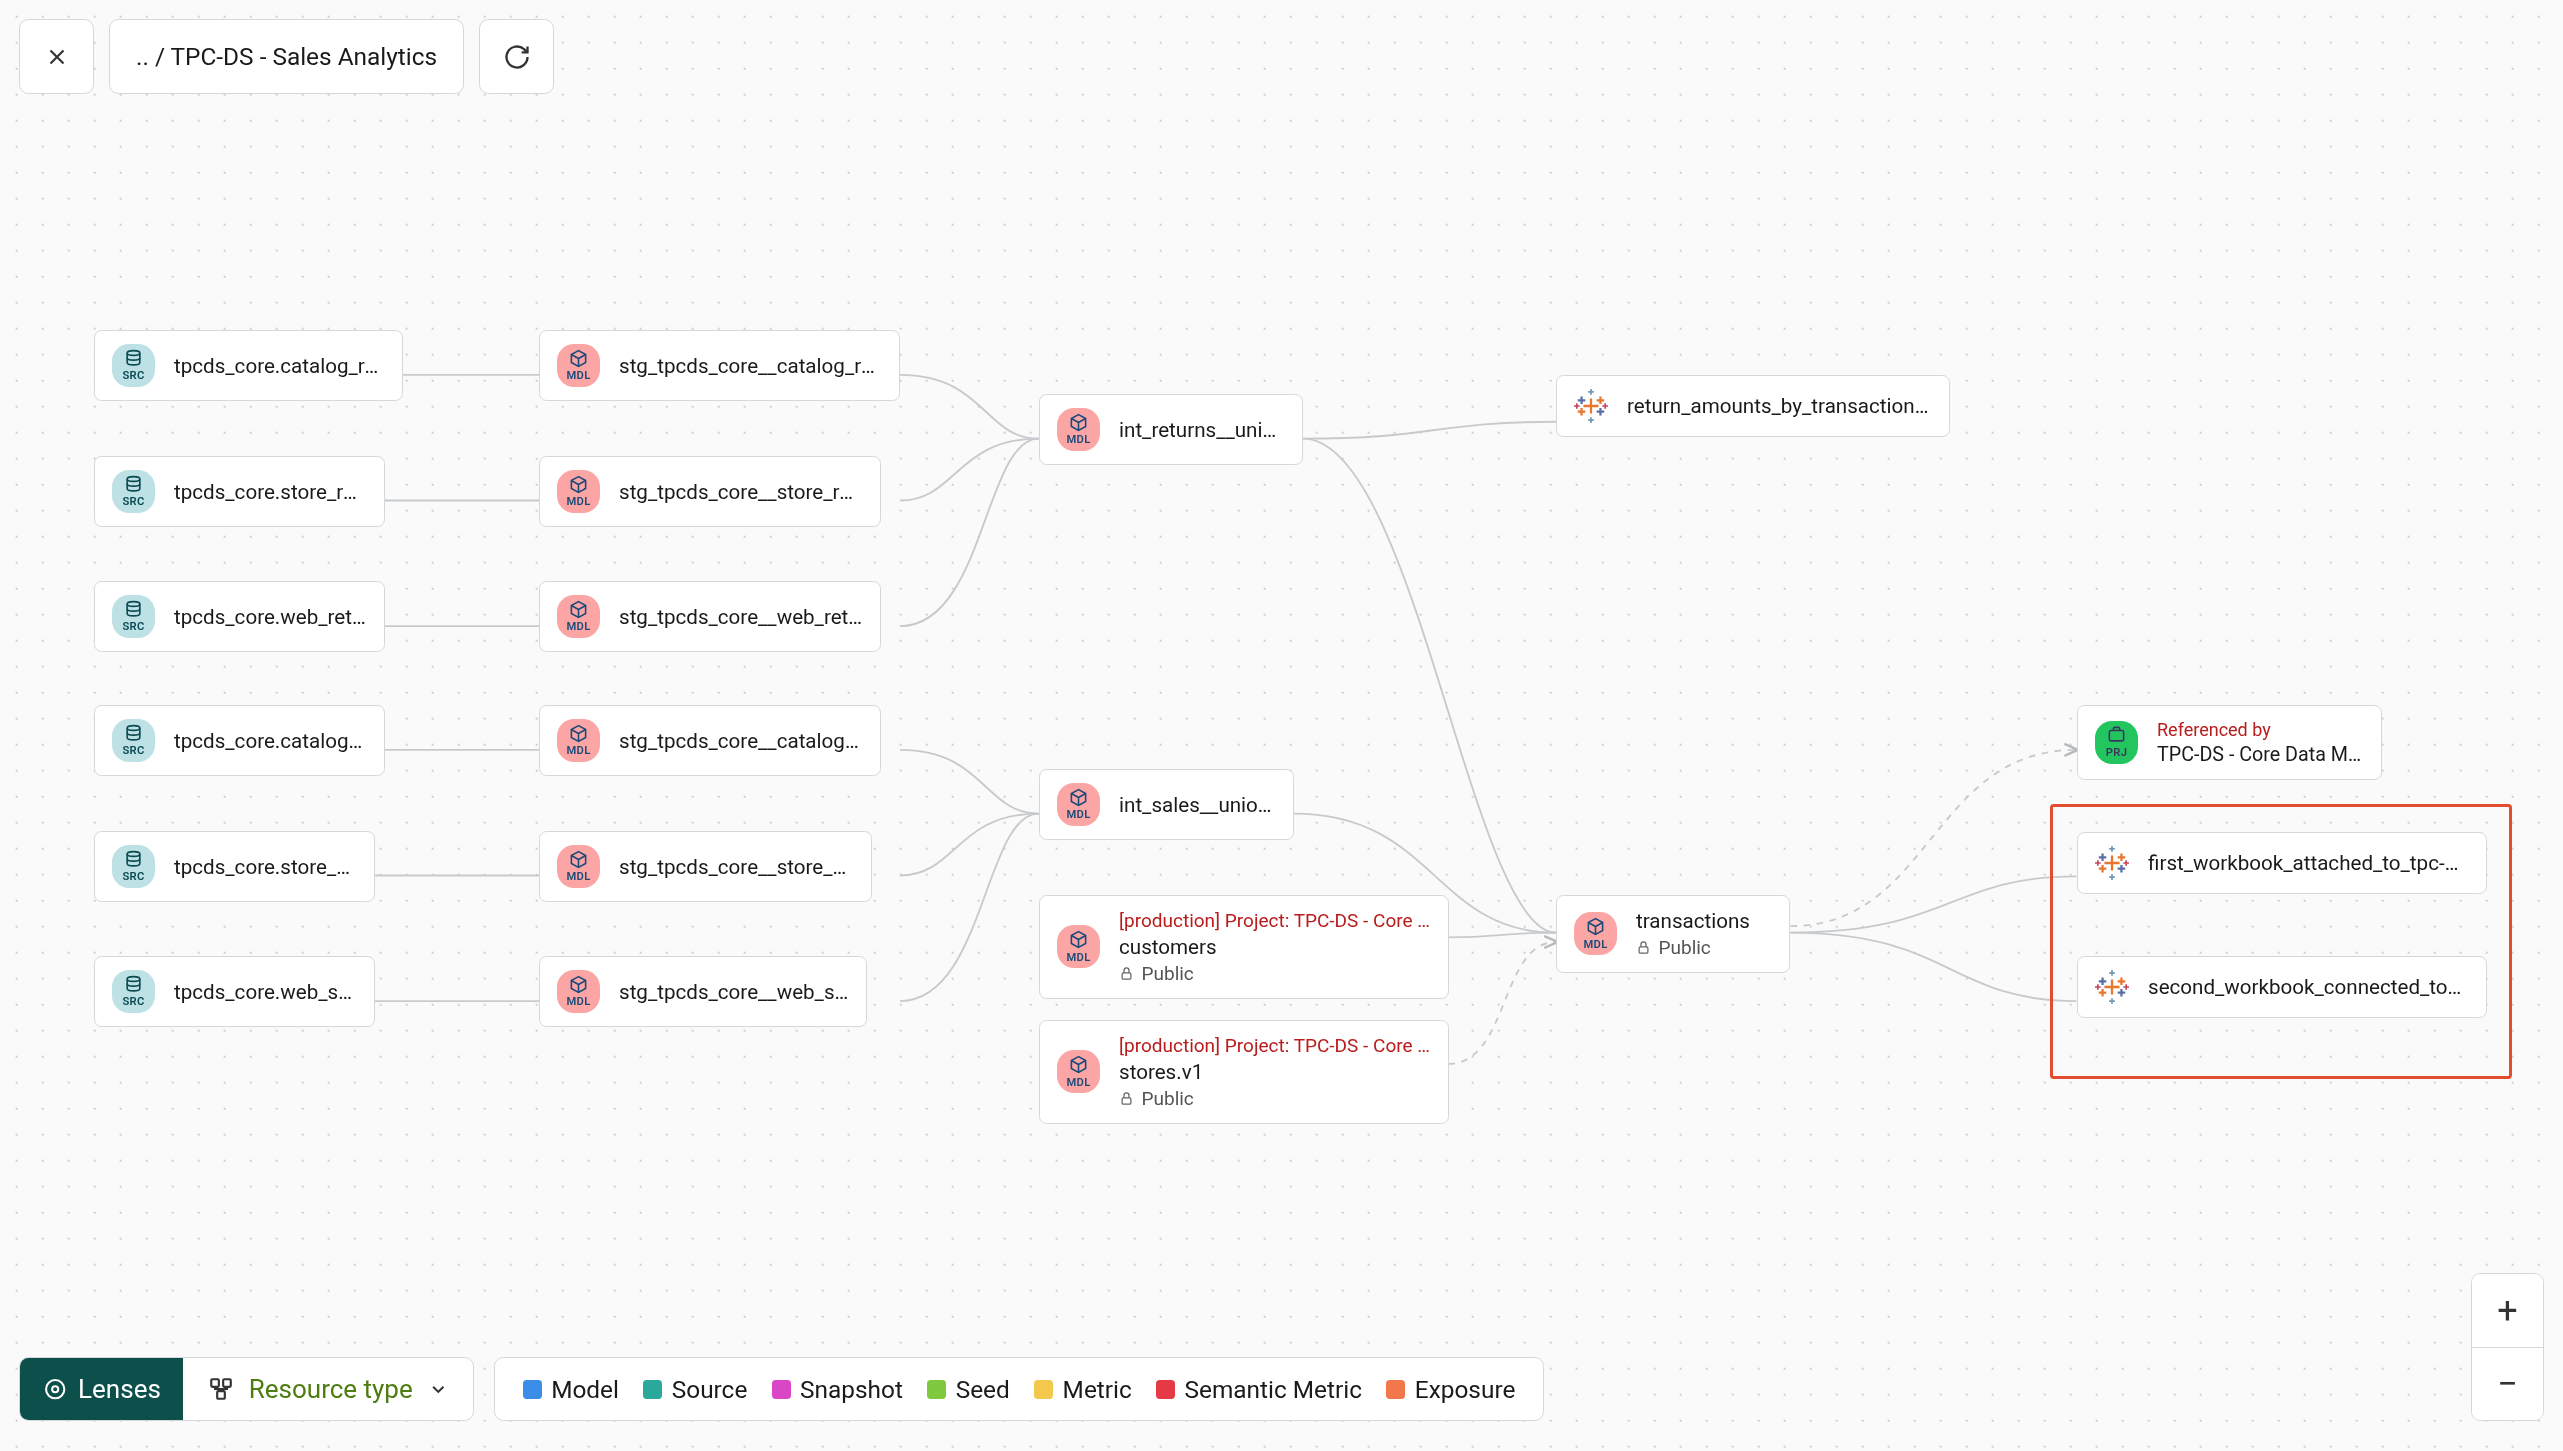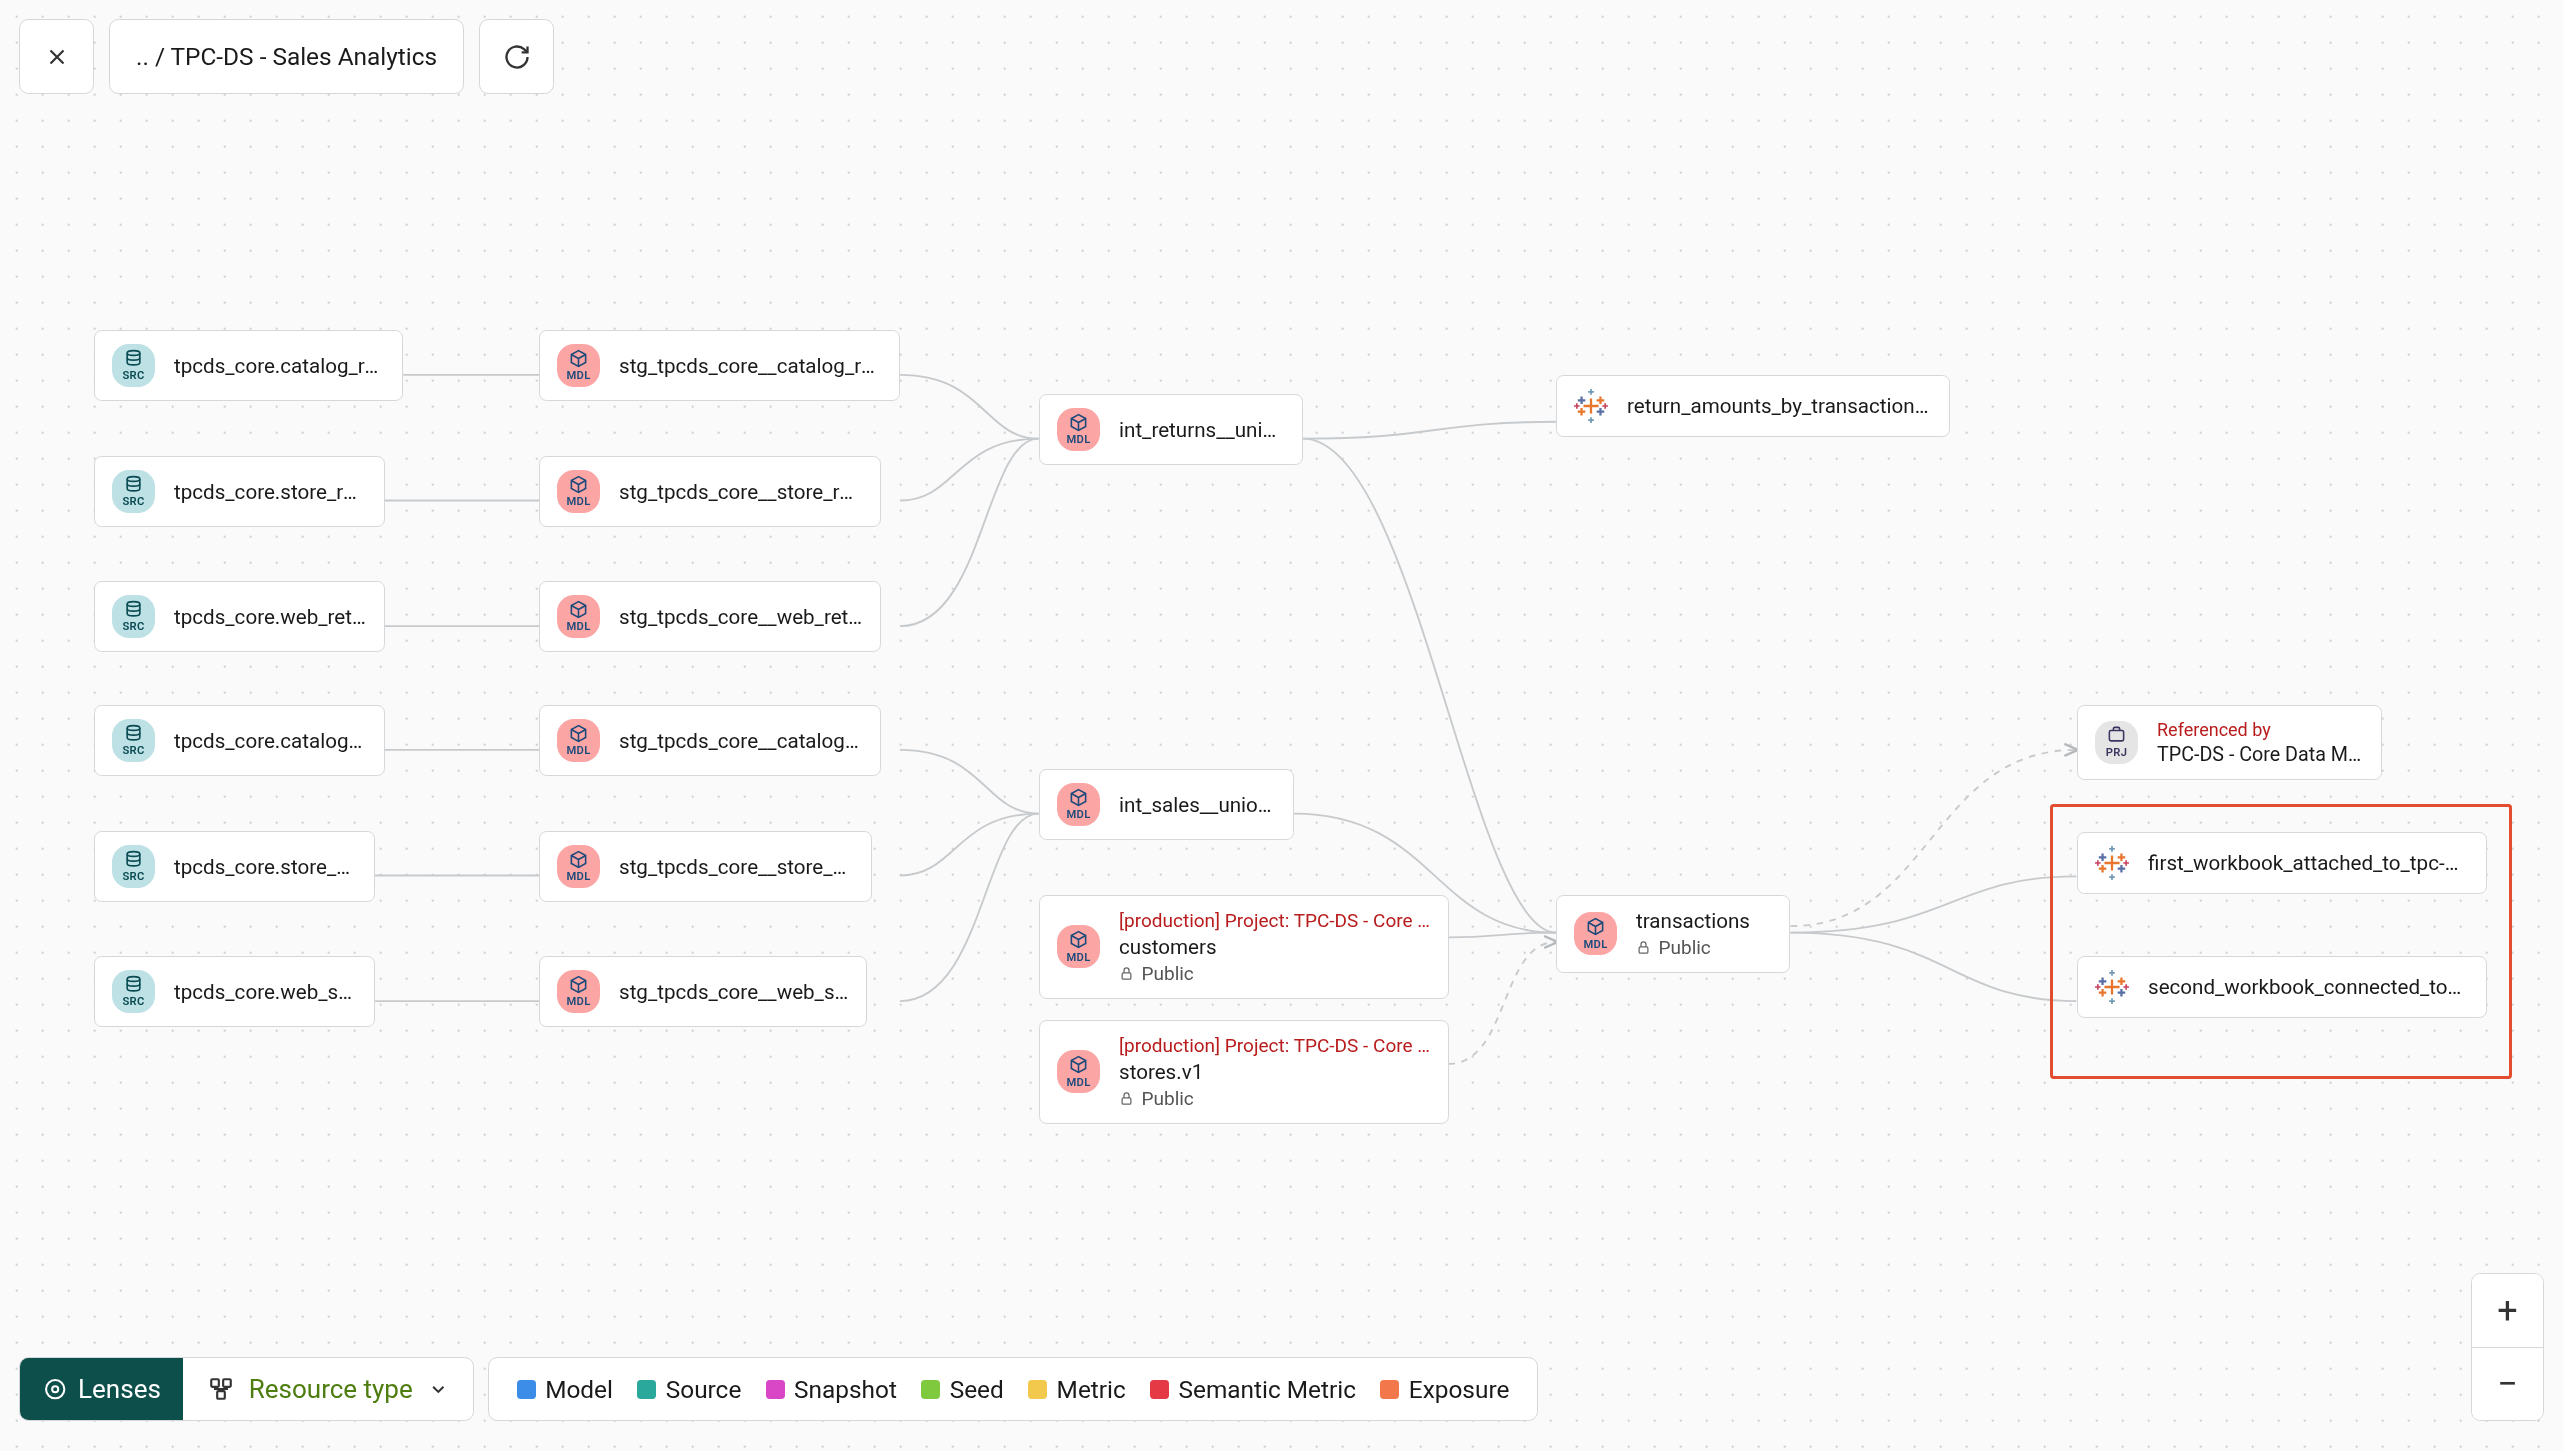--- a/index.html
+++ b/index.html
@@ -118,21 +118,21 @@
   gap: 1.9px;
 }
 .node-badge svg { width: 19px; height: 19px; }
 .node-badge-label {
   font-size: 11.2px;
   font-weight: 600;
   letter-spacing: 0.3px;
 }
 .badge-src { background: #bde1e5; color: #0a4a52; }
 .badge-mdl { background: #fca5a5; color: #1b4a7a; }
-.badge-prj { background: #e5e5e5; color: #3b3560; }
+.badge-prj { background: #22c55e; color: #3b3560; }
 .node-label {
   font-size: 20.6px;
   color: #1a1a1a;
   white-space: nowrap;
   overflow: hidden;
   text-overflow: ellipsis;
 }
 .node-body {
   display: flex;
   flex-direction: column;
@@ -168,21 +168,21 @@
   z-index: 2;
   pointer-events: none;
 }
 
 
 .bottom-bar {
   position: absolute;
   left: 19px;
   bottom: 30px;
   display: flex;
-  gap: 14px;
+  gap: 20px;
   align-items: stretch;
   z-index: 5;
 }
 .lenses-group {
   display: flex;
   border: 1.9px solid #d5d8db;
   border-radius: 9.4px;
   overflow: hidden;
   background: #fff;
   height: 64px;

